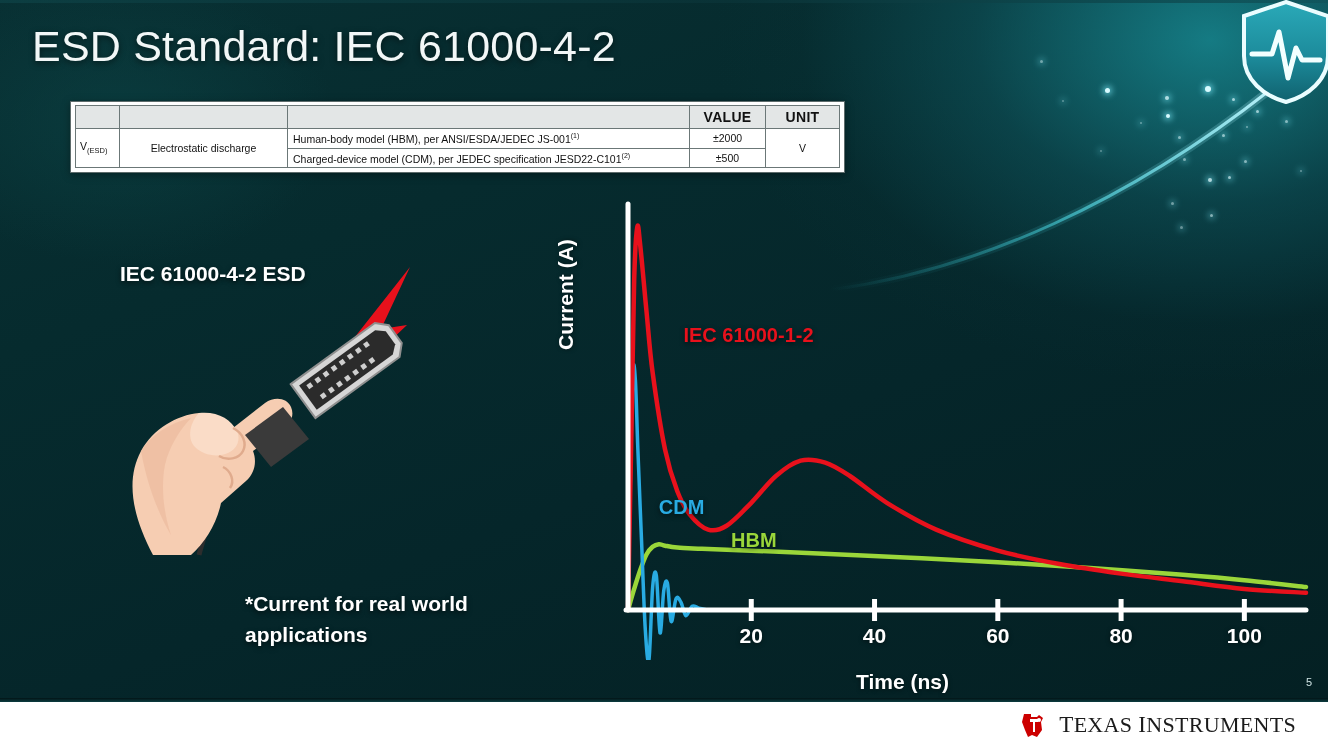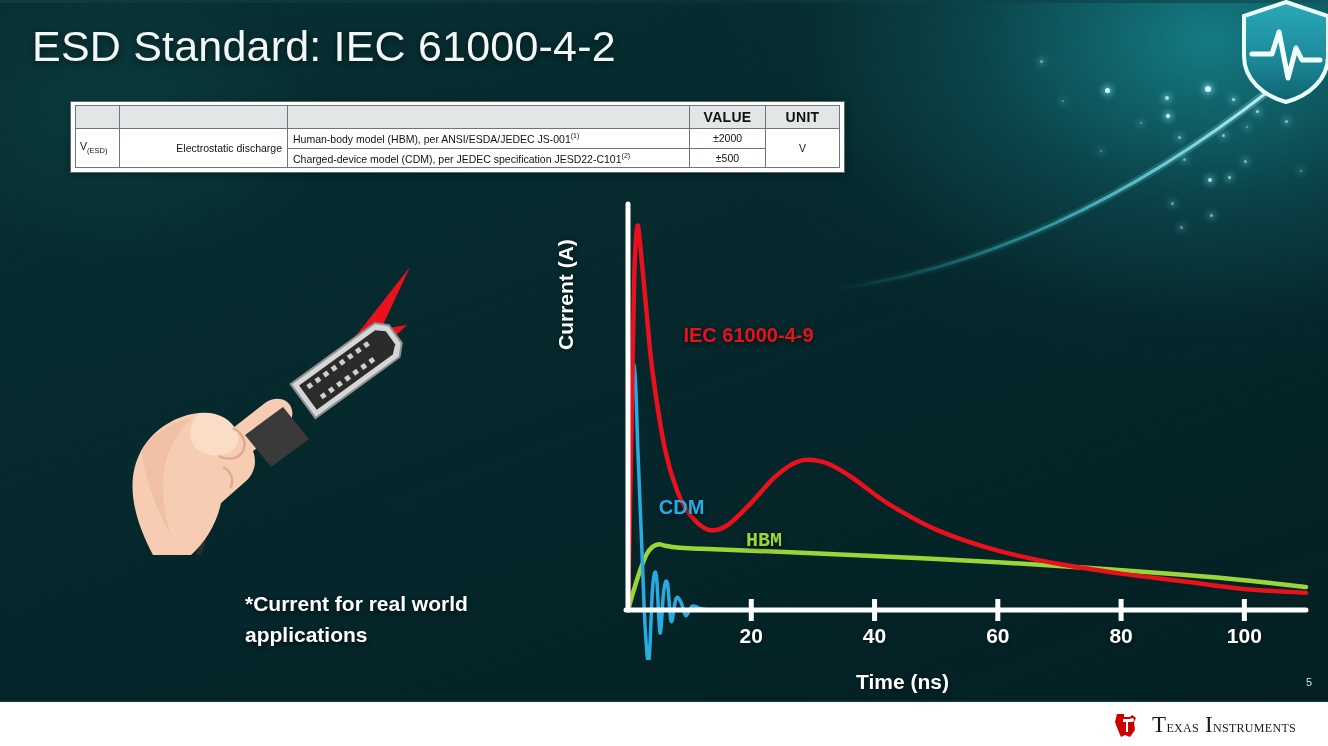--- a/index.html
+++ b/index.html
@@ -66,21 +66,21 @@
   #tbl-title .num{ margin-right:9px; }
   #esd-table{ width:100%; border-collapse:collapse; margin:3px 0 4px 0; width:calc(100% - 8px); margin-left:4px; }
   #esd-table td, #esd-table th{
     border:1px solid #6b7777; font-size:10.5px; padding:3px 5px;
     vertical-align:middle; color:#111; font-weight:normal;
   }
   #esd-table th{ background:#e3e6e6; font-weight:bold; font-size:14px;
                  text-align:center; letter-spacing:.3px; }
   .hdr-blank{ background:#e3e6e6; }
   .c-sym{ width:44px; text-align:left; padding-left:4px !important; }
-  .c-param{ width:168px; text-align:right; }
+  .c-param{ width:168px; text-align:center; }
   .c-desc{ text-align:left; }
   .c-val{ width:76px; text-align:center; }
   .c-unit{ width:74px; text-align:center; }
   sub{ font-size:7.5px; }
   sup{ font-size:7px; }
 
   
   #esd-caption{
     position:absolute; left:120px; top:262px;
     font-size:21px; font-weight:bold; color:#ffffff;
@@ -126,21 +126,21 @@
     background:#ffffff;
   }
   #ti-logo{
     position:absolute; right:32px; top:8px;
     display:flex; align-items:center; gap:11px;
   }
   #ti-word{
     font-family:"Liberation Serif", serif; font-size:23px; color:#1b1b1b;
     letter-spacing:.3px; white-space:nowrap;
   }
-  #ti-word .sc{ font-size:12px; }
+  #ti-word .sc{ font-size:22px; }
 </style>
 </head>
 <body>
 
 <div id="slide">
 
   <div id="stage">
     <div class="topline"></div>
 
     <div>
@@ -214,20 +214,21 @@
             <td class="c-unit" rowspan="2">V</td>
           </tr>
           <tr>
             <td class="c-desc"><span>Charged-device model (CDM), per JEDEC specification JESD22-C101</span><sup>(2)</sup></td>
             <td class="c-val">±500</td>
           </tr>
         </tbody>
       </table>
     </div>
 
+    <div id="esd-caption">IEC 61000-4-2 ESD</div>
 
     <svg id="hand-art" viewBox="0 0 340 310">
 
       <g>
         <path d="M315 12 L252 92 L276 90 L238 128 L262 124 L226 158 L300 104 L274 106 L312 70 L286 74 Z" fill="#e8111c"></path>
       </g>
 
       <path d="M138 190 C128 232 112 268 104 300" fill="none" stroke="#2d2d2d" stroke-width="5"></path>
 
       <g>
@@ -287,23 +288,23 @@
           <line x1="688.3636363636364" y1="399" x2="688.3636363636364" y2="421" stroke="#ffffff" stroke-width="5"></line>
         </svg>
       <div id="ticklabels">
           <div class="tick-label" style="left: 195.273px; top: 424px;">20</div>
           <div class="tick-label" style="left: 318.545px; top: 424px;">40</div>
           <div class="tick-label" style="left: 441.818px; top: 424px;">60</div>
           <div class="tick-label" style="left: 565.091px; top: 424px;">80</div>
           <div class="tick-label" style="left: 688.364px; top: 424px;">100</div>
         </div>
       <div id="annots">
-          <div class="series-label" style="left: 127.473px; top: 124.171px; color: rgb(232, 17, 28);">IEC 61000-4-9</div>
+          <div class="series-label" style="left: 127.473px; top: 124.171px; color: rgb(232, 17, 28);">IEC 61000-1-2</div>
           <div class="series-label" style="left: 102.818px; top: 296.457px; color: rgb(41, 171, 226);">CDM</div>
-          <div class="series-label" style="left: 190px; top: 329px; color: rgb(154, 214, 58); font-family: Liberation Mono, monospace;">HBM</div>
+          <div class="series-label" style="left: 175px; top: 329px; color: rgb(154, 214, 58);">HBM</div>
         </div>
     </div>
 
     <div id="pagenum">5</div>
   </div>
 
   <div id="footer">
     <div id="ti-logo">
       <svg width="30" height="30" viewBox="0 0 30 30">
         <path d="M6 4 L13 4 L13 7 L19 7 L21 5 L25 8 L23 12 L24 20 L19 27 L14 25 L10 27 L7 20 L4 12 Z" fill="#cc0000"></path>

